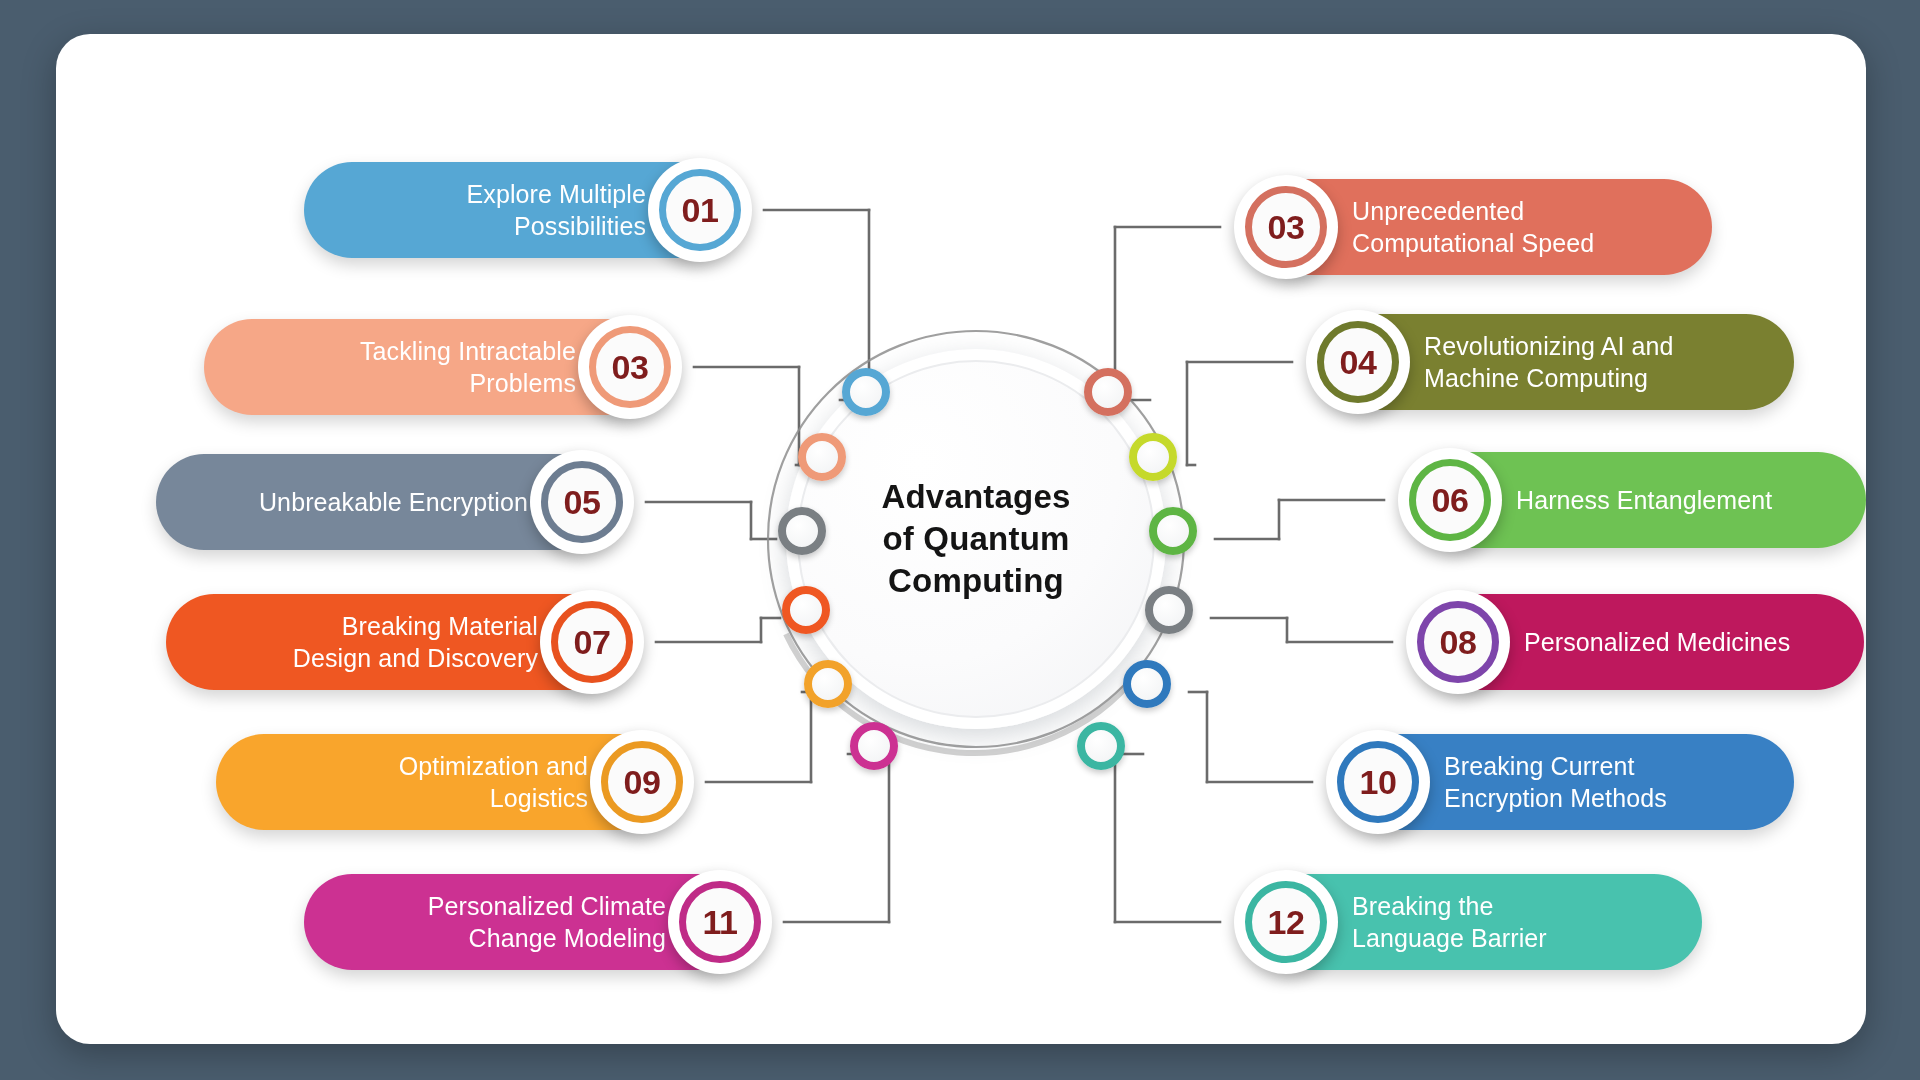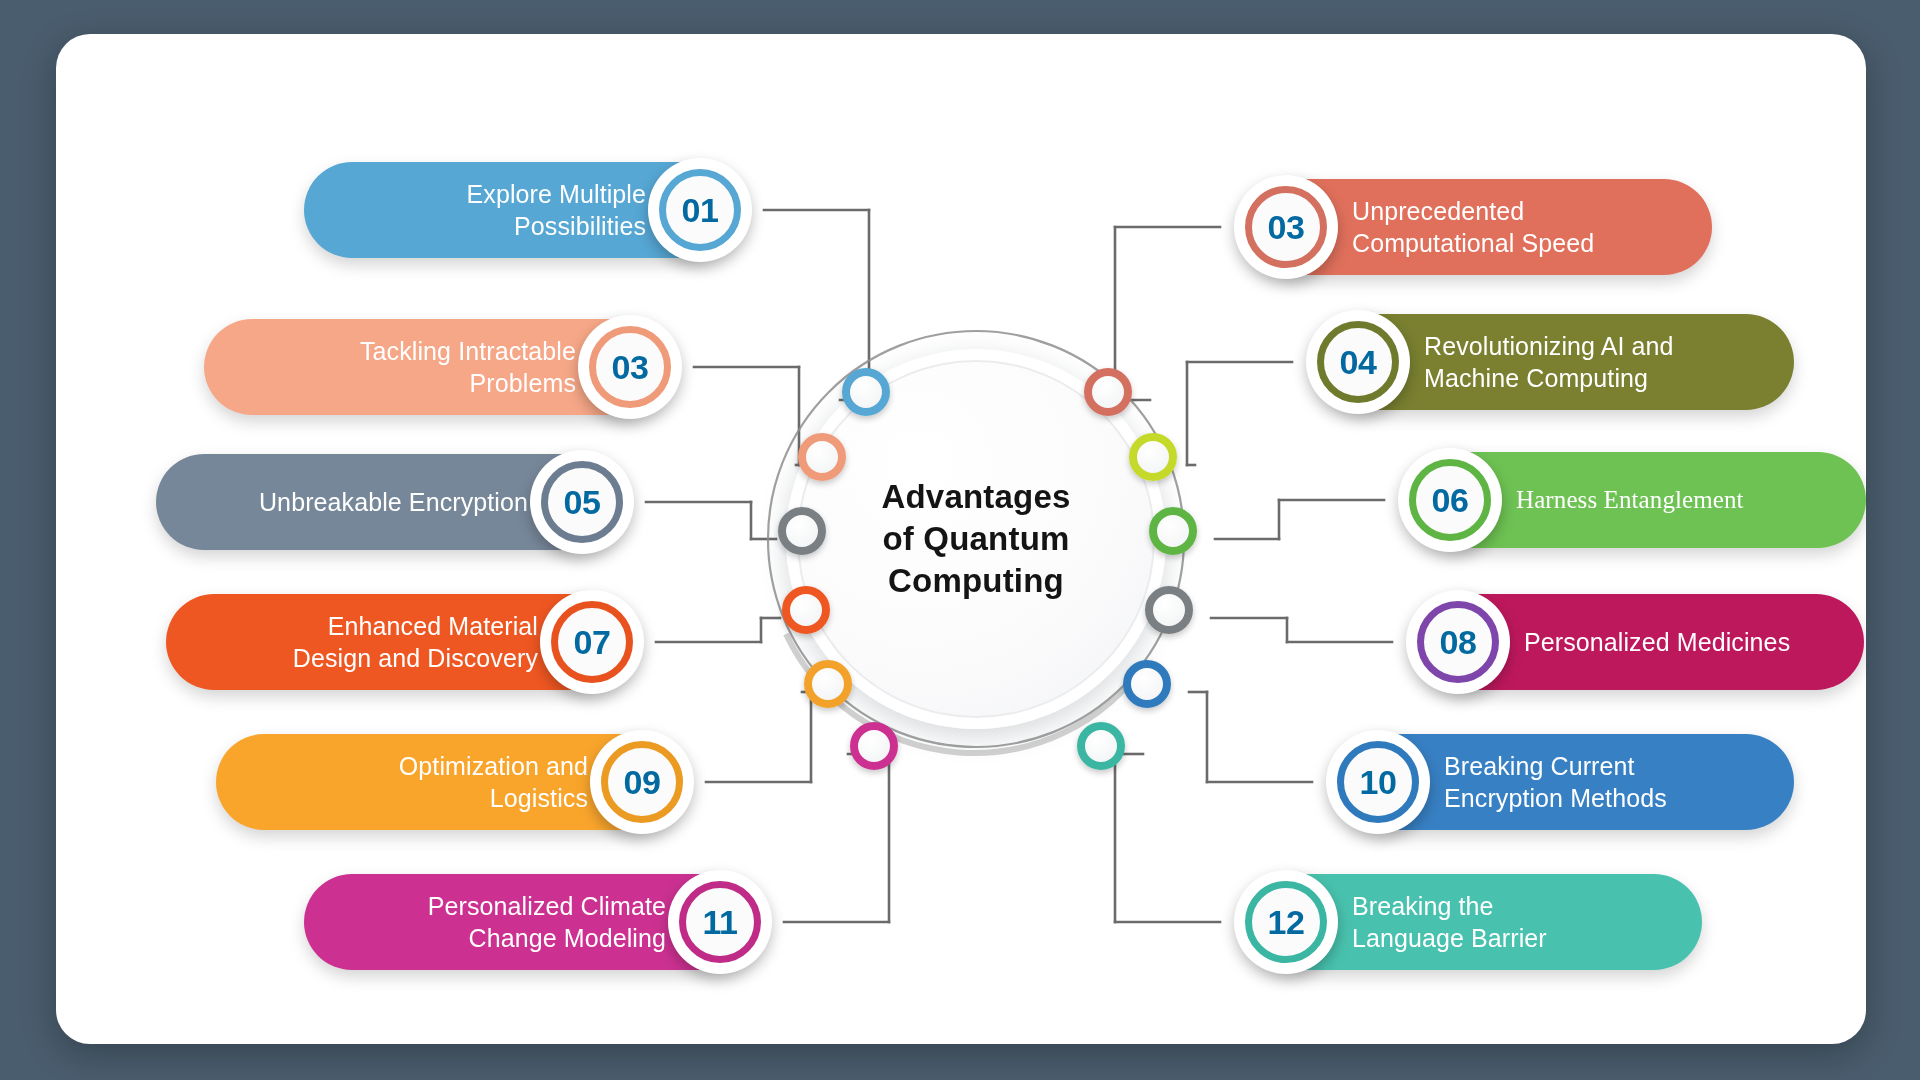--- a/index.html
+++ b/index.html
@@ -82,21 +82,21 @@
     display: flex; align-items: center; justify-content: center;
     z-index: 5;
   }
   .badge-ring {
     width: 82px; height: 82px; border-radius: 50%;
     border: 7px solid #888;
     background: #fbfbfb;
     display: flex; align-items: center; justify-content: center;
   }
   .badge-num {
-    font-size: 34px; font-weight: bold; color: #0369a1;
+    font-size: 34px; font-weight: bold; color: #7f1d1d;
     letter-spacing: -0.5px; line-height: 1;
   }
 </style>
 </head>
 <body>
 
 <div id="stage">
   <div id="card">
 
     <svg id="wires" viewBox="0 0 1810 1010" preserveAspectRatio="none">
@@ -212,32 +212,32 @@
           <div class="pill" style="left: 100px; width: 460px; background: rgb(119, 135, 154); align-items: center;">
             <div class="pill-text">Unbreakable Encryption</div>
           </div>
           <div class="badge" style="left: 474px;">
             <div class="badge-ring" style="border-color: rgb(109, 125, 145);">
               <div class="badge-num">05</div>
             </div>
           </div>
         </div>
         <div class="item right" style="top: 418px; left: 0px; width: 1810px;">
-          <div class="pill" style="left: 1360px; width: 450px; background: rgb(110, 194, 83); font-family: Liberation Serif, serif;">
+          <div class="pill" style="left: 1360px; width: 450px; background: rgb(110, 194, 83);">
             <div class="pill-text">Harness Entanglement</div>
           </div>
           <div class="badge" style="left: 1342px;">
             <div class="badge-ring" style="border-color: rgb(94, 181, 68);">
               <div class="badge-num">06</div>
             </div>
           </div>
         </div>
         <div class="item left" style="top: 560px; left: 0px; width: 1810px;">
           <div class="pill" style="left: 110px; width: 460px; background: rgb(239, 87, 34);">
-            <div class="pill-text">Enhanced Material
+            <div class="pill-text">Breaking Material
 Design and Discovery</div>
           </div>
           <div class="badge" style="left: 484px;">
             <div class="badge-ring" style="border-color: rgb(232, 82, 31);">
               <div class="badge-num">07</div>
             </div>
           </div>
         </div>
         <div class="item right" style="top: 560px; left: 0px; width: 1810px;">
           <div class="pill" style="left: 1368px; width: 440px; background: #be185d;">

